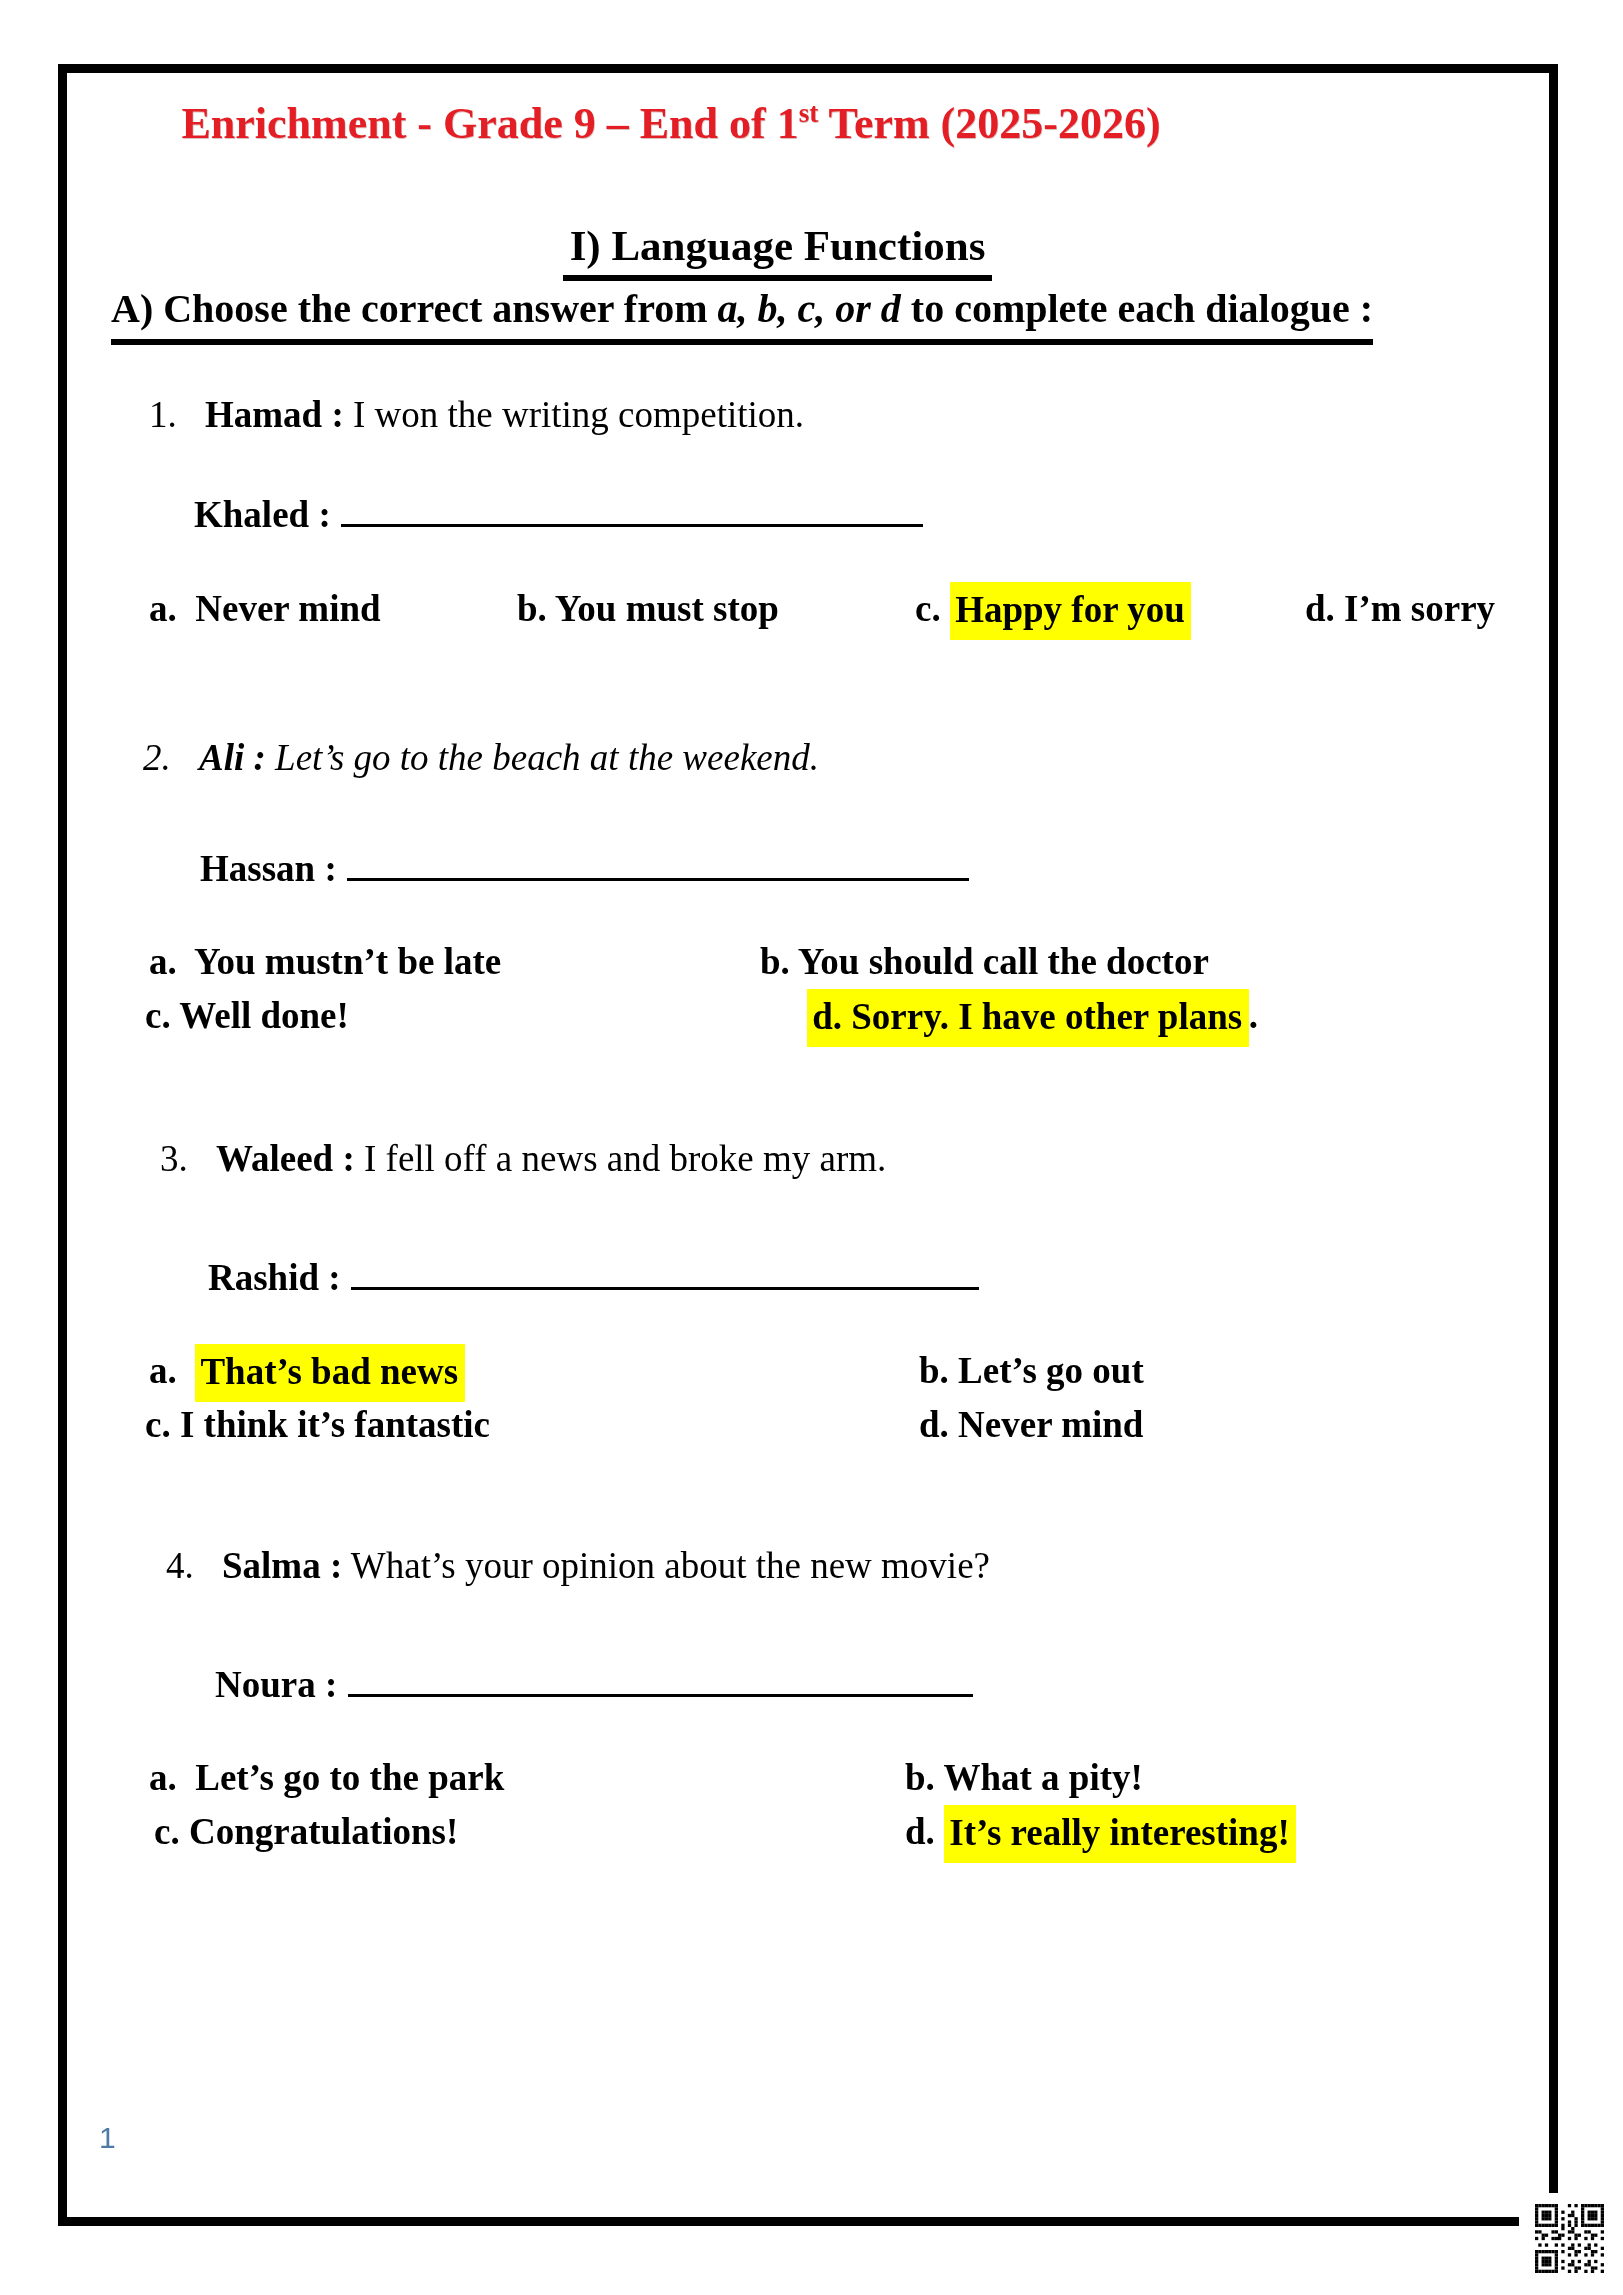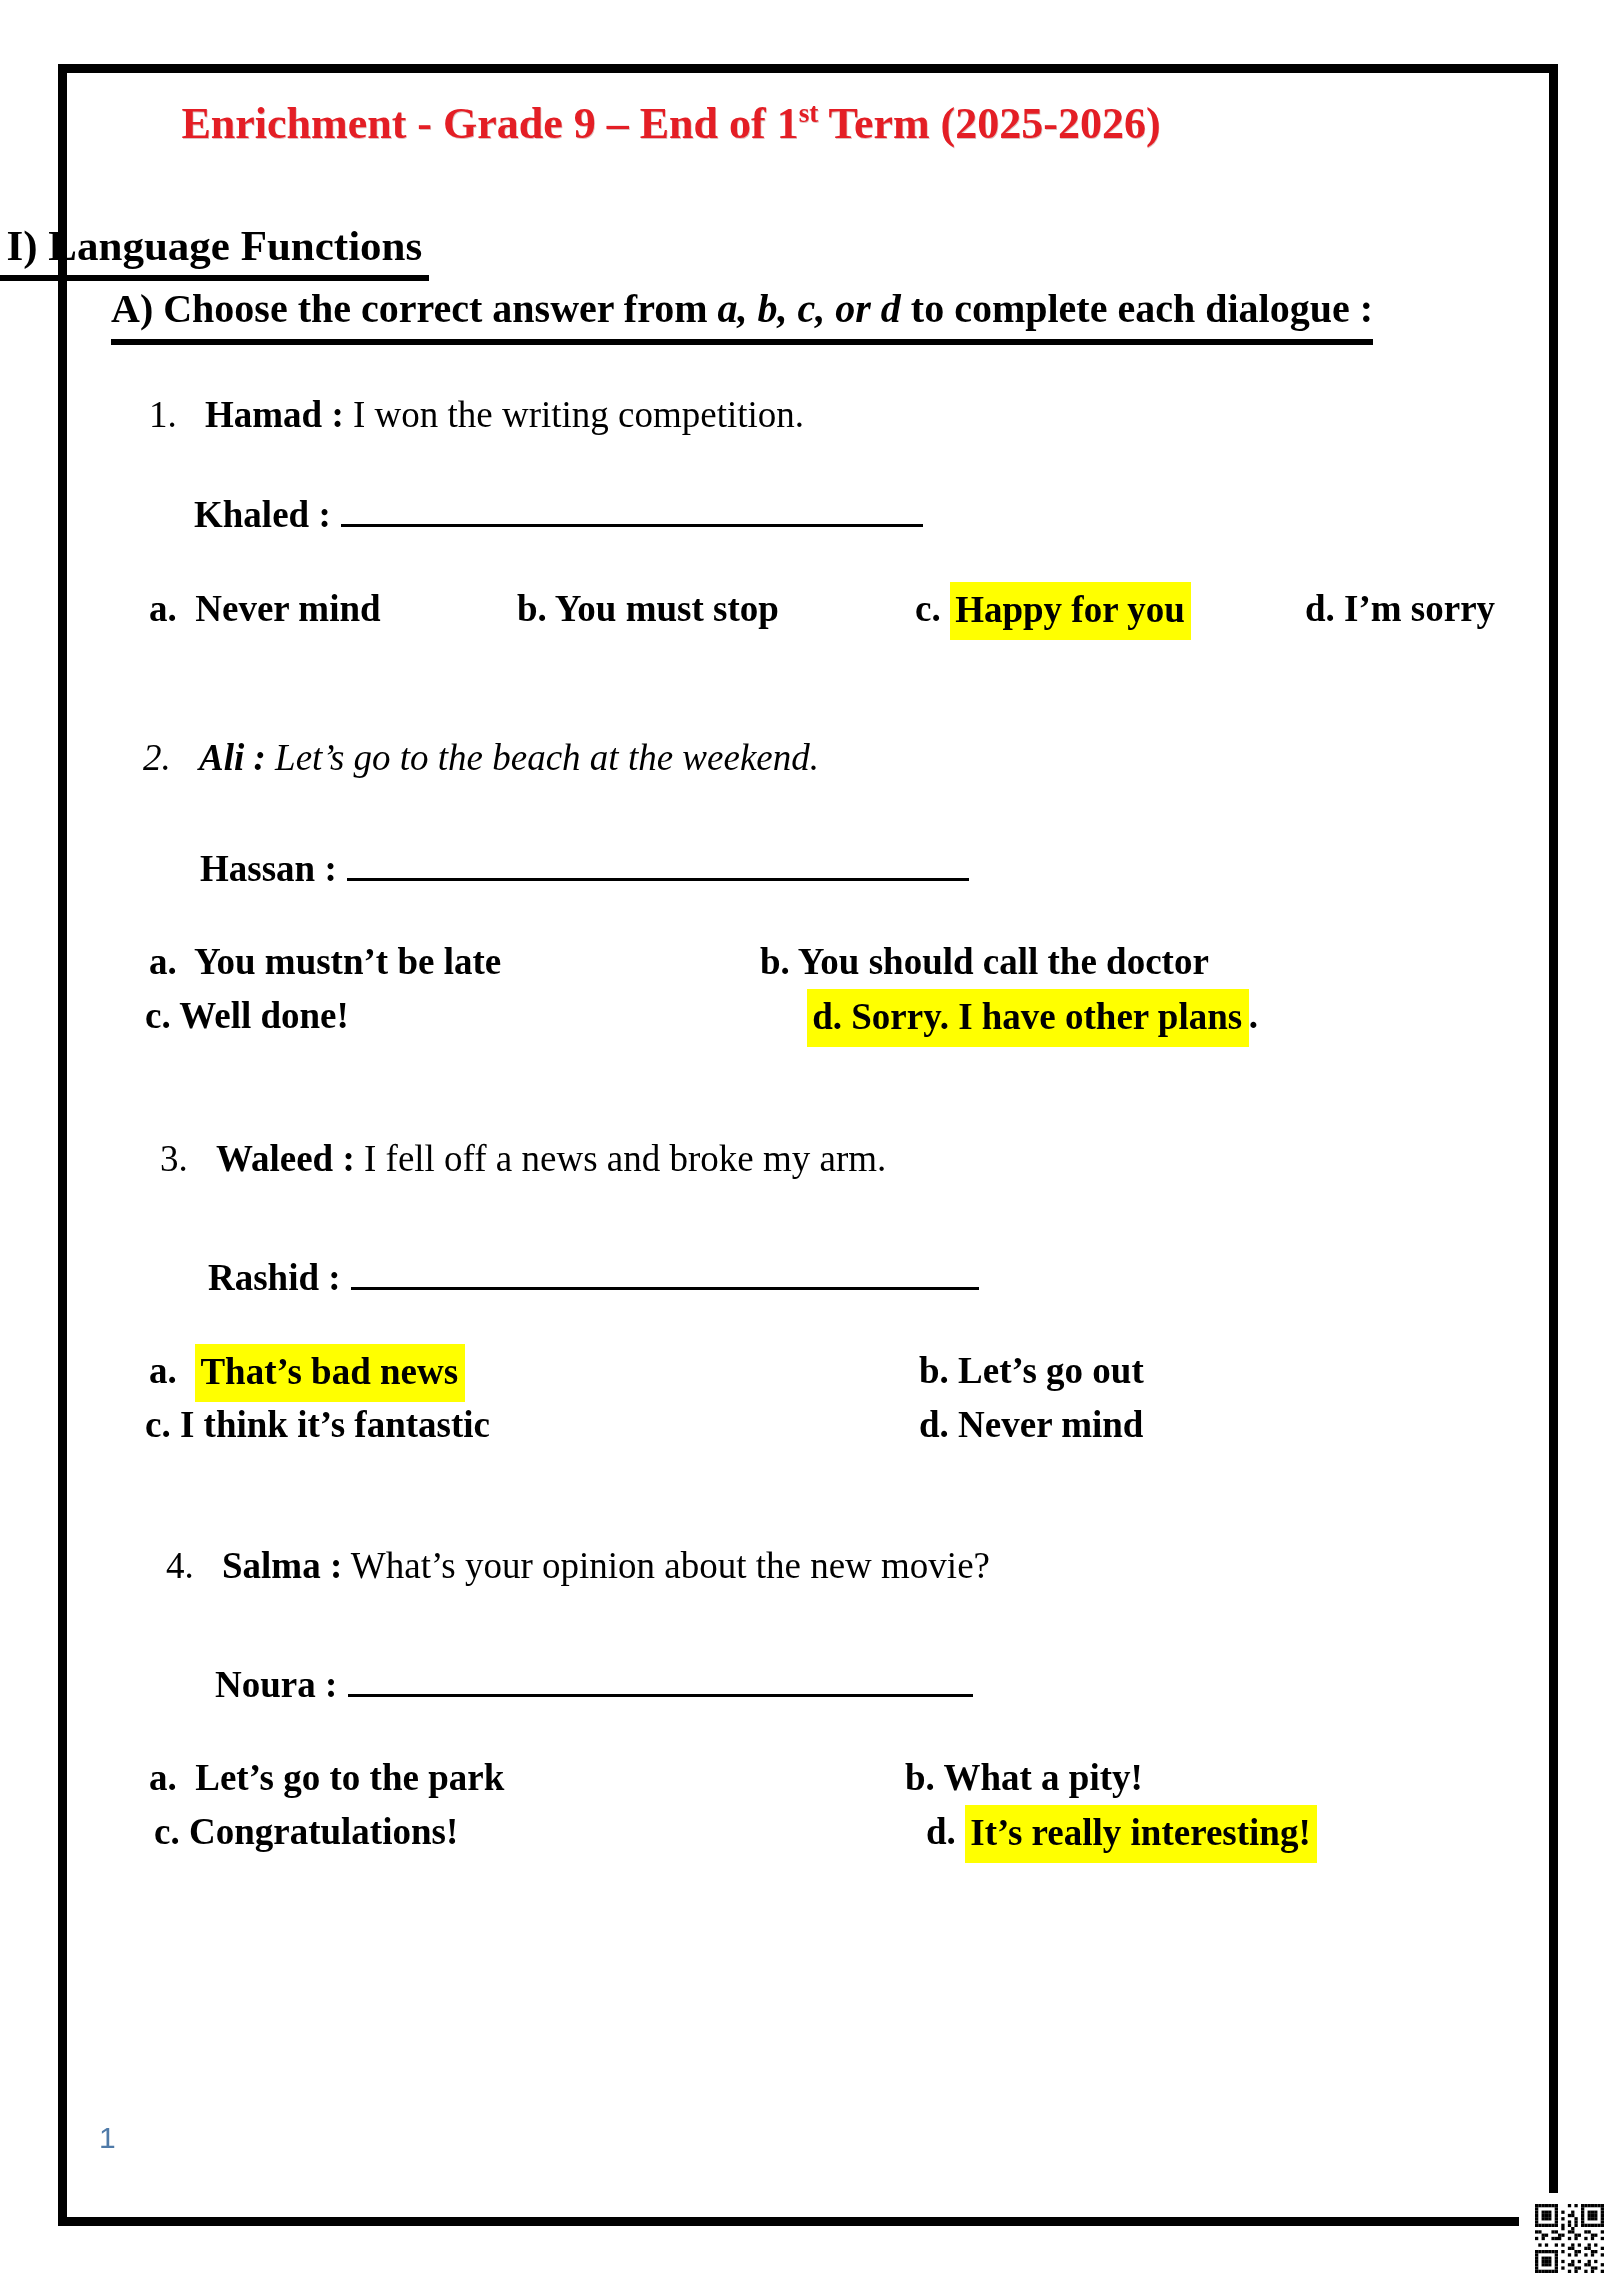--- a/index.html
+++ b/index.html
@@ -18,21 +18,21 @@
   .title-wrap {
     position:absolute; left:0; top:98px; width:1342px;
     text-align:center; white-space:nowrap;
   }
   .title {
     font-size:44px; font-weight:bold; color:#e41e25;
     text-shadow:0.7px 0.7px 0 rgba(120,0,0,.25);
   }
   .title sup { font-size:0.62em; vertical-align:super; }
   .heading-wrap {
-    position:absolute; left:0; top:221px; width:1555px; text-align:left;
+    position:absolute; left:0; top:221px; width:1555px; text-align:center;
   }
   .heading {
     display:inline-block; font-size:43px; font-weight:bold;
     padding:0 6.5px 5.2px 6.5px; border-bottom:6.5px solid #000; white-space:nowrap;
   }
   .instruction-wrap { position:absolute; left:111px; top:285px; }
   .instruction {
     display:inline-block; font-size:40px; font-weight:bold;
     padding-bottom:6.5px; border-bottom:6.5px solid #000; white-space:nowrap;
   }
@@ -75,21 +75,21 @@
   #q3-b { left:919px; top:1349px; }
   #q3-c { left:145px; top:1403px; }
   #q3-d { left:919px; top:1403px; }
 
   #q4-line { left:166px; top:1544px; }
   #q4-resp { left:215px; top:1656px; }
   #q4-resp .blank { width:625px; }
   #q4-a { left:149px; top:1756px; }
   #q4-b { left:905px; top:1756px; }
   #q4-c { left:154px; top:1810px; }
-  #q4-d { left:905px; top:1810px;margin-left:21px; }
+  #q4-d { left:905px; top:1810px; }
 
   .page-num {
     position:absolute; left:99px; top:2121px;
     font-family:"Liberation Sans","DejaVu Sans",sans-serif;
     font-size:30px; color:#4f7aa8;
   }
   .qr-panel {
     position:absolute; left:1519px; top:2193px;
     width:104px; height:102px; background:#ffffff;
   }

